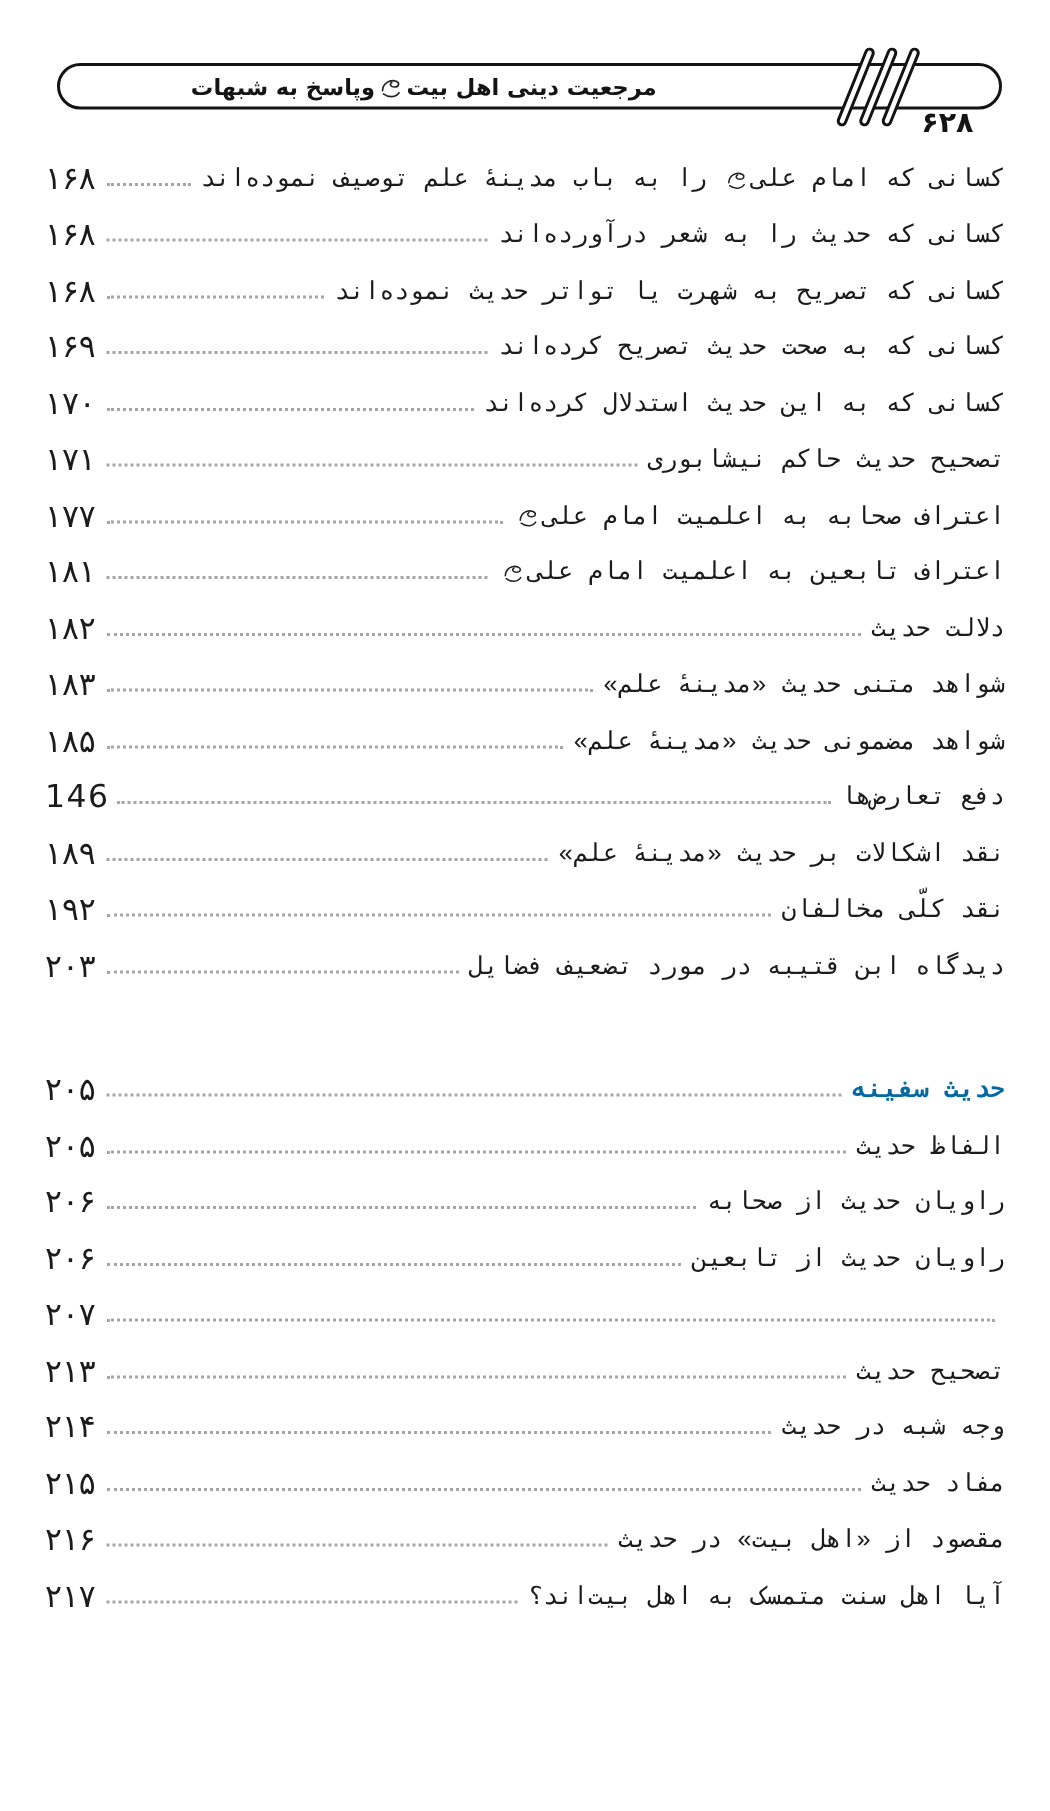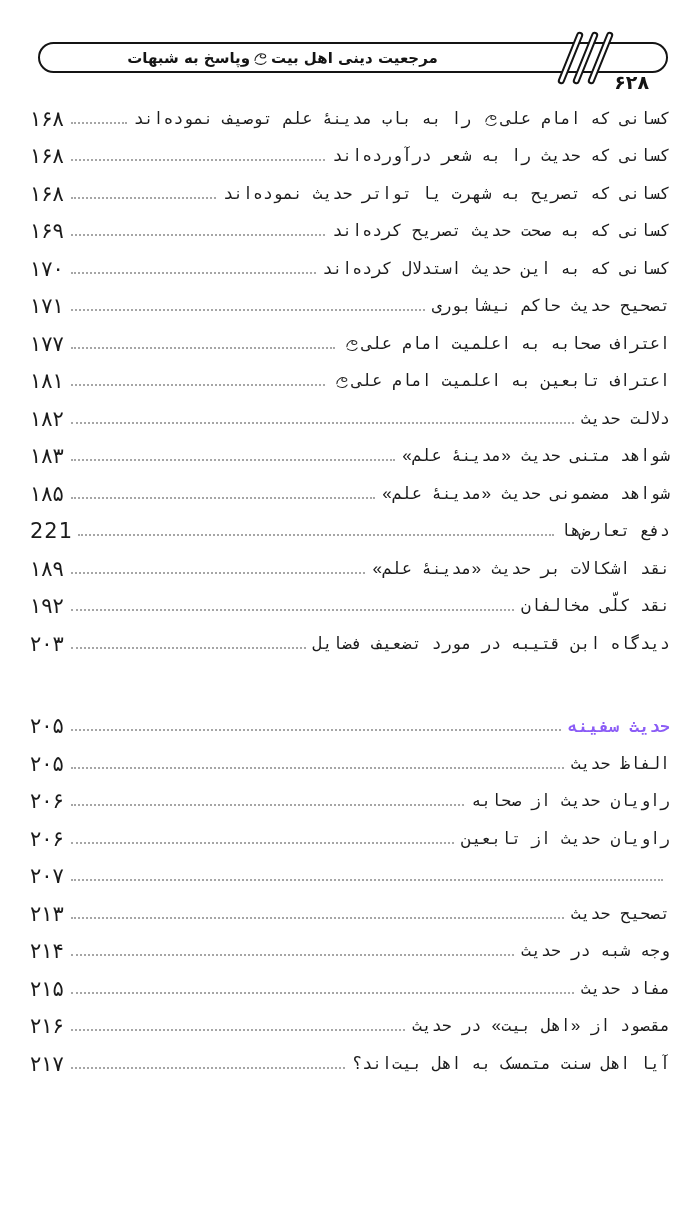--- a/index.html
+++ b/index.html
@@ -62,21 +62,21 @@
     margin: 27px 30px 0 30px;
   }
   .row {
     display: flex;
     align-items: center;
     height: 37.5px;
     font-size: 16.5px;
   }
   .row.gap { margin-top: 45px; }
   .row .t { white-space: nowrap; color: #1b1b1b; font-family: Liberation Mono, monospace; }
-  .row.bold .t { font-weight: bold; font-size: 17px; color: #8b5cf6; }
+  .row.bold .t { font-weight: bold; font-size: 17px; color: #0369a1; }
   .dots {
     flex: 1 1 auto;
     min-width: 18px;
     margin: 0 7px 0 5px;
     border-bottom: 2px dotted #a6a6a6;
     transform: translateY(4px);
   }
   .num {
     min-width: 36px;
     text-align: left;
@@ -172,21 +172,21 @@
     <span class="num">۱۸۳</span>
   </div>
     <div class="row">
     <span class="t"><span class="pre">شواهد مضمونی حدیث «مدینهٔ علم»</span></span>
     <span class="dots"></span>
     <span class="num">۱۸۵</span>
   </div>
     <div class="row">
     <span class="t"><span class="pre">دفع تعارض‌ها</span></span>
     <span class="dots"></span>
-    <span class="num">221</span>
+    <span class="num">146</span>
   </div>
     <div class="row">
     <span class="t"><span class="pre">نقد اشکالات بر حدیث «مدینهٔ علم»</span></span>
     <span class="dots"></span>
     <span class="num">۱۸۹</span>
   </div>
     <div class="row">
     <span class="t"><span class="pre">نقد کلّی مخالفان</span></span>
     <span class="dots"></span>
     <span class="num">۱۹۲</span>

